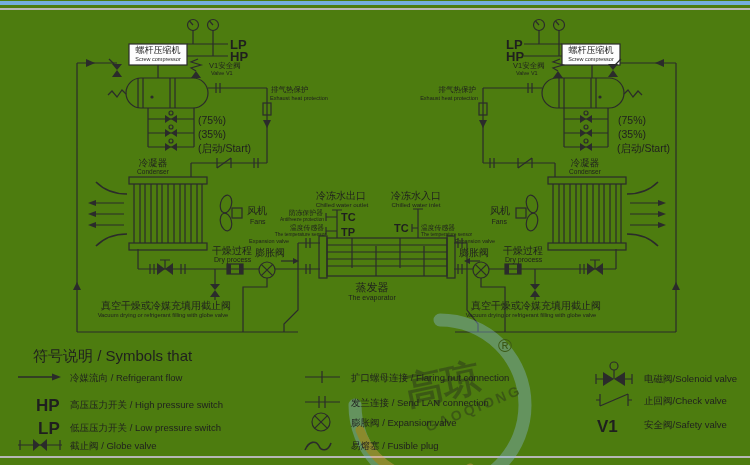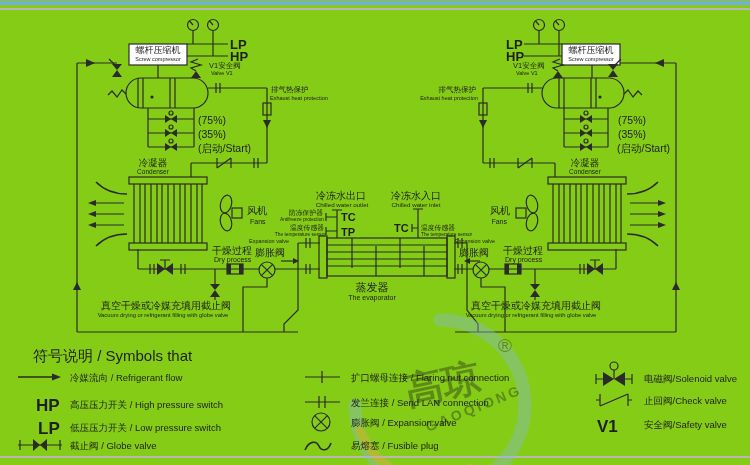--- a/index.html
+++ b/index.html
@@ -1,16 +1,16 @@
 <!DOCTYPE html>
 <html><head>
 <meta charset="utf-8">
 <style>
   html,body{margin:0;padding:0;background:#ffffff;}
-  #stage{position:relative;width:750px;height:465px;background:#84cc16;overflow:hidden;
+  #stage{position:relative;width:750px;height:465px;background:#4d7c0f;overflow:hidden;
          font-family:"Liberation Sans", sans-serif;}
   svg{position:absolute;left:0;top:0;}
   svg text{fill:#1f1f1f;font-family:"Liberation Sans", sans-serif;}
   .ln{stroke:#2b2b2b;stroke-width:1.2;fill:none;}
   .ln2{stroke:#2b2b2b;stroke-width:1.6;fill:none;}
   .fil{fill:#2b2b2b;stroke:none;}
   .box{fill:none;stroke:#2b2b2b;stroke-width:1.2;}
   .boxw{fill:#fdfdfd;stroke:#2b2b2b;stroke-width:1.2;}
 </style>
 </head>

